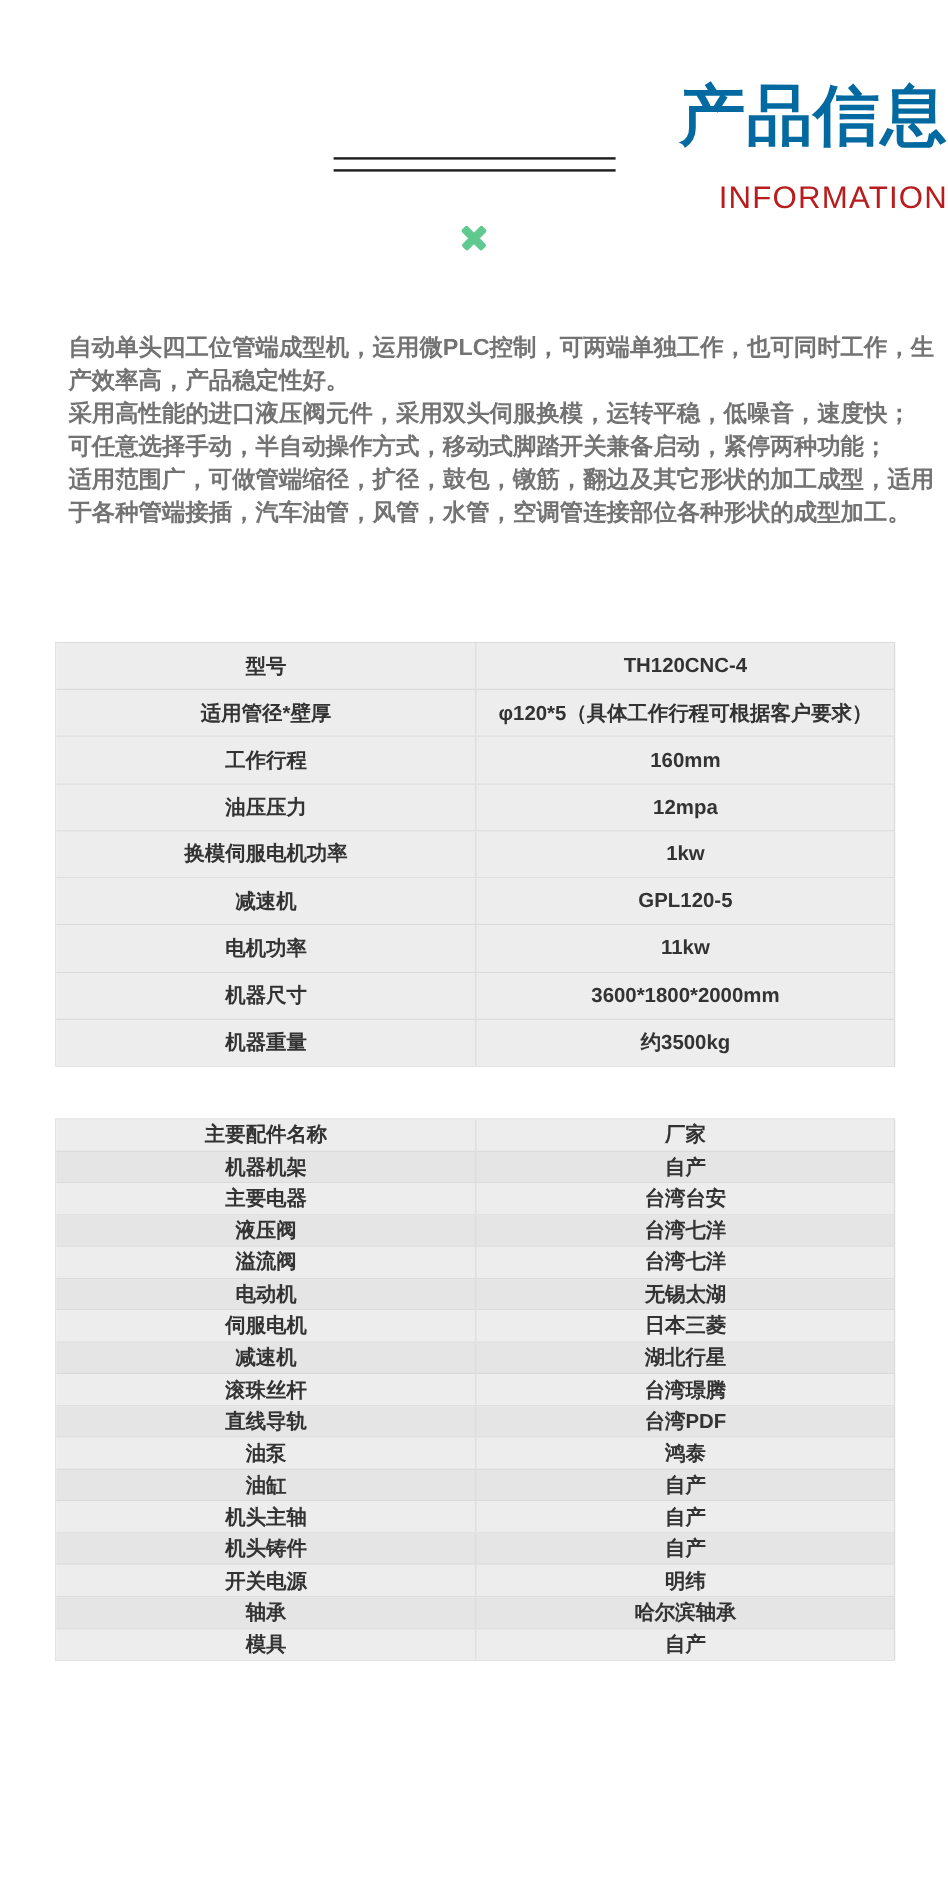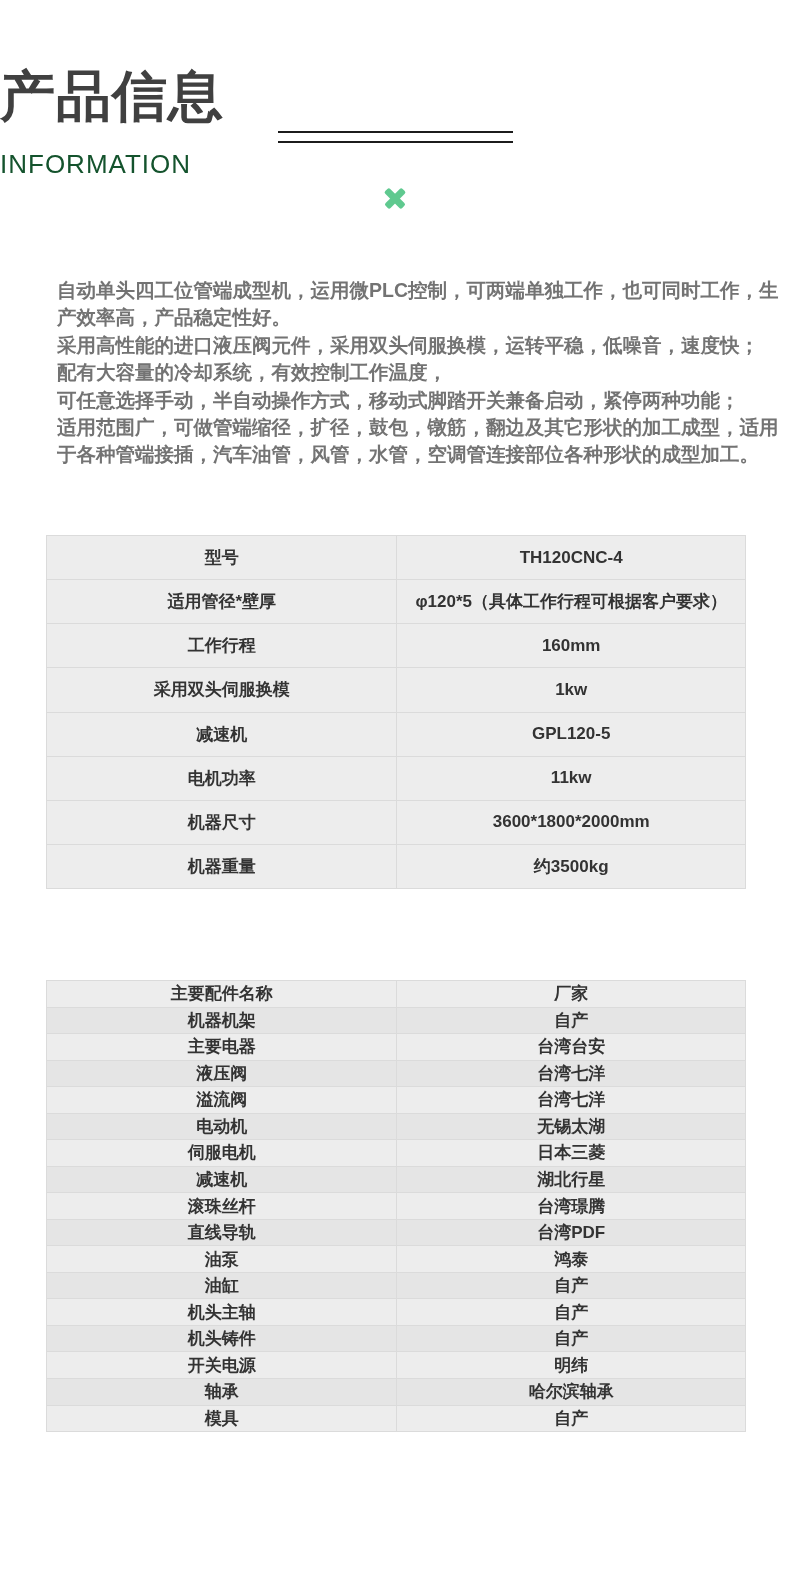--- a/index.html
+++ b/index.html
@@ -7,33 +7,33 @@
     position:relative;
     width:790px;
     height:1574px;
     background:#ffffff;
     overflow:hidden;
     font-family:"Liberation Sans","DejaVu Sans",sans-serif;
   }
   
   .main-title{
     position:absolute;top:66px;left:0;right:0;
-    text-align:left;
+    text-align:right;
     font-size:55px;line-height:60px;
-    font-weight:700;color:#404040;
+    font-weight:700;color:#0369a1;
     letter-spacing:1px;
   }
   .title-rules{position:absolute;top:131px;left:278px;width:235px;}
   .rule{height:2px;background:#1c1c1c;}
   .rule + .rule{margin-top:8px;}
   .subtitle{
     position:absolute;top:149px;left:0;right:0;
-    text-align:left;
+    text-align:right;
     font-size:26px;line-height:30px;
-    font-weight:400;color:#14532d;
+    font-weight:400;color:#b91c1c;
     letter-spacing:1px;
   }
   .x-icon{
     position:absolute;top:186px;left:50%;
     width:24px;height:24px;margin-left:-12px;
   }
   .x-icon::before,.x-icon::after{
     content:"";position:absolute;left:0;top:9px;
     width:24px;height:6.5px;border-radius:2px;
     background:var(--accent,#5fc98f);
@@ -51,21 +51,21 @@
     white-space:nowrap;
   }
   
   .data-table{
     position:absolute;left:46px;width:700px;
     box-sizing:border-box;
     border:1px solid var(--tborder,#dbdbdb);
     display:flex;flex-direction:column;
   }
   .spec-table{top:535px;height:354px;}
-  .parts-table{top:980px;height:452px;}
+  .parts-table{top:932px;height:452px;}
   .trow{
     flex:1;display:flex;
     border-bottom:1px solid var(--tborder,#dbdbdb);
   }
   .trow:last-child{border-bottom:none;}
   .trow.gray{background:var(--rowgray,#ededed);}
   .trow.white{background:#e5e5e5;}
   .tcell{
     display:flex;align-items:center;justify-content:center;
     font-size:17px;font-weight:600;color:#333333;
@@ -90,41 +90,44 @@
   </div>
 
   <div class="subtitle">INFORMATION</div>
 
   <div class="x-icon"></div>
 
   <div class="description">
     <div class="desc-line">自动单头四工位管端成型机，运用微PLC控制，可两端单独工作，也可同时工作，生</div>
     <div class="desc-line">产效率高，产品稳定性好。</div>
     <div class="desc-line">采用高性能的进口液压阀元件，采用双头伺服换模，运转平稳，低噪音，速度快；</div>
-    <div class="desc-line">配有大容量的冷却系统，有效控制工作温度，</div>
     <div class="desc-line">可任意选择手动，半自动操作方式，移动式脚踏开关兼备启动，紧停两种功能；</div>
     <div class="desc-line">适用范围广，可做管端缩径，扩径，鼓包，镦筋，翻边及其它形状的加工成型，适用</div>
     <div class="desc-line">于各种管端接插，汽车油管，风管，水管，空调管连接部位各种形状的成型加工。</div>
   </div>
 
   <div class="data-table spec-table" id="spec-table">
       <div class="trow gray">
         <div class="tcell tlabel">型号</div>
         <div class="tcell tvalue">TH120CNC-4</div>
       </div>
       <div class="trow gray">
         <div class="tcell tlabel">适用管径*壁厚</div>
         <div class="tcell tvalue">φ120*5（具体工作行程可根据客户要求）</div>
       </div>
       <div class="trow gray">
         <div class="tcell tlabel">工作行程</div>
         <div class="tcell tvalue">160mm</div>
       </div>
       <div class="trow gray">
-        <div class="tcell tlabel">采用双头伺服换模</div>
+        <div class="tcell tlabel">油压压力</div>
+        <div class="tcell tvalue">12mpa</div>
+      </div>
+      <div class="trow gray">
+        <div class="tcell tlabel">换模伺服电机功率</div>
         <div class="tcell tvalue">1kw</div>
       </div>
       <div class="trow gray">
         <div class="tcell tlabel">减速机</div>
         <div class="tcell tvalue">GPL120-5</div>
       </div>
       <div class="trow gray">
         <div class="tcell tlabel">电机功率</div>
         <div class="tcell tvalue">11kw</div>
       </div>

